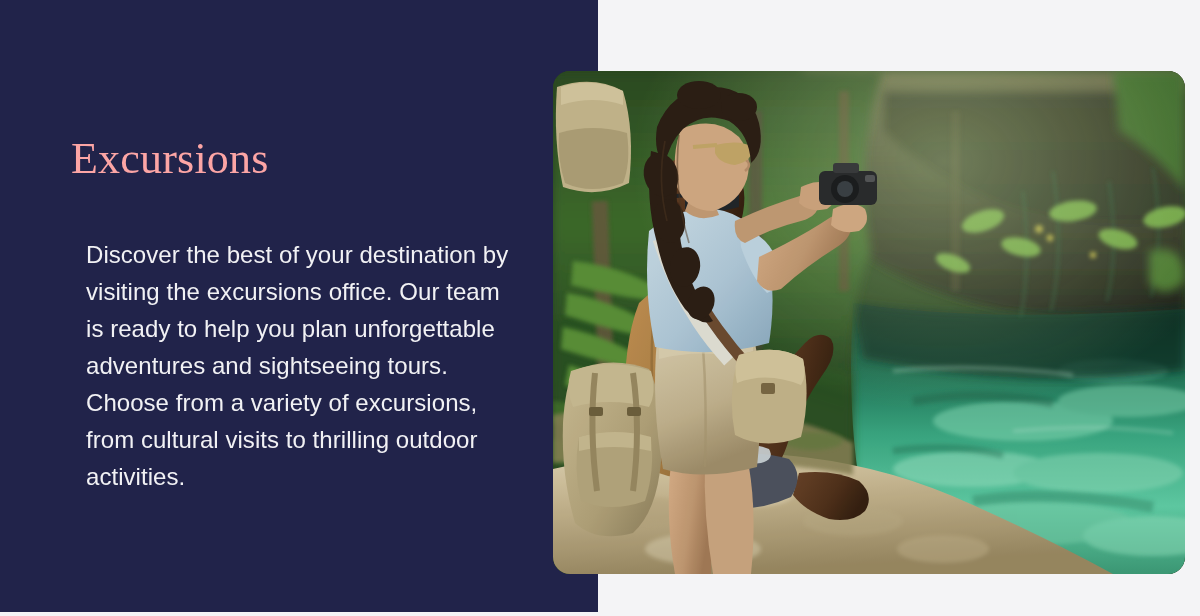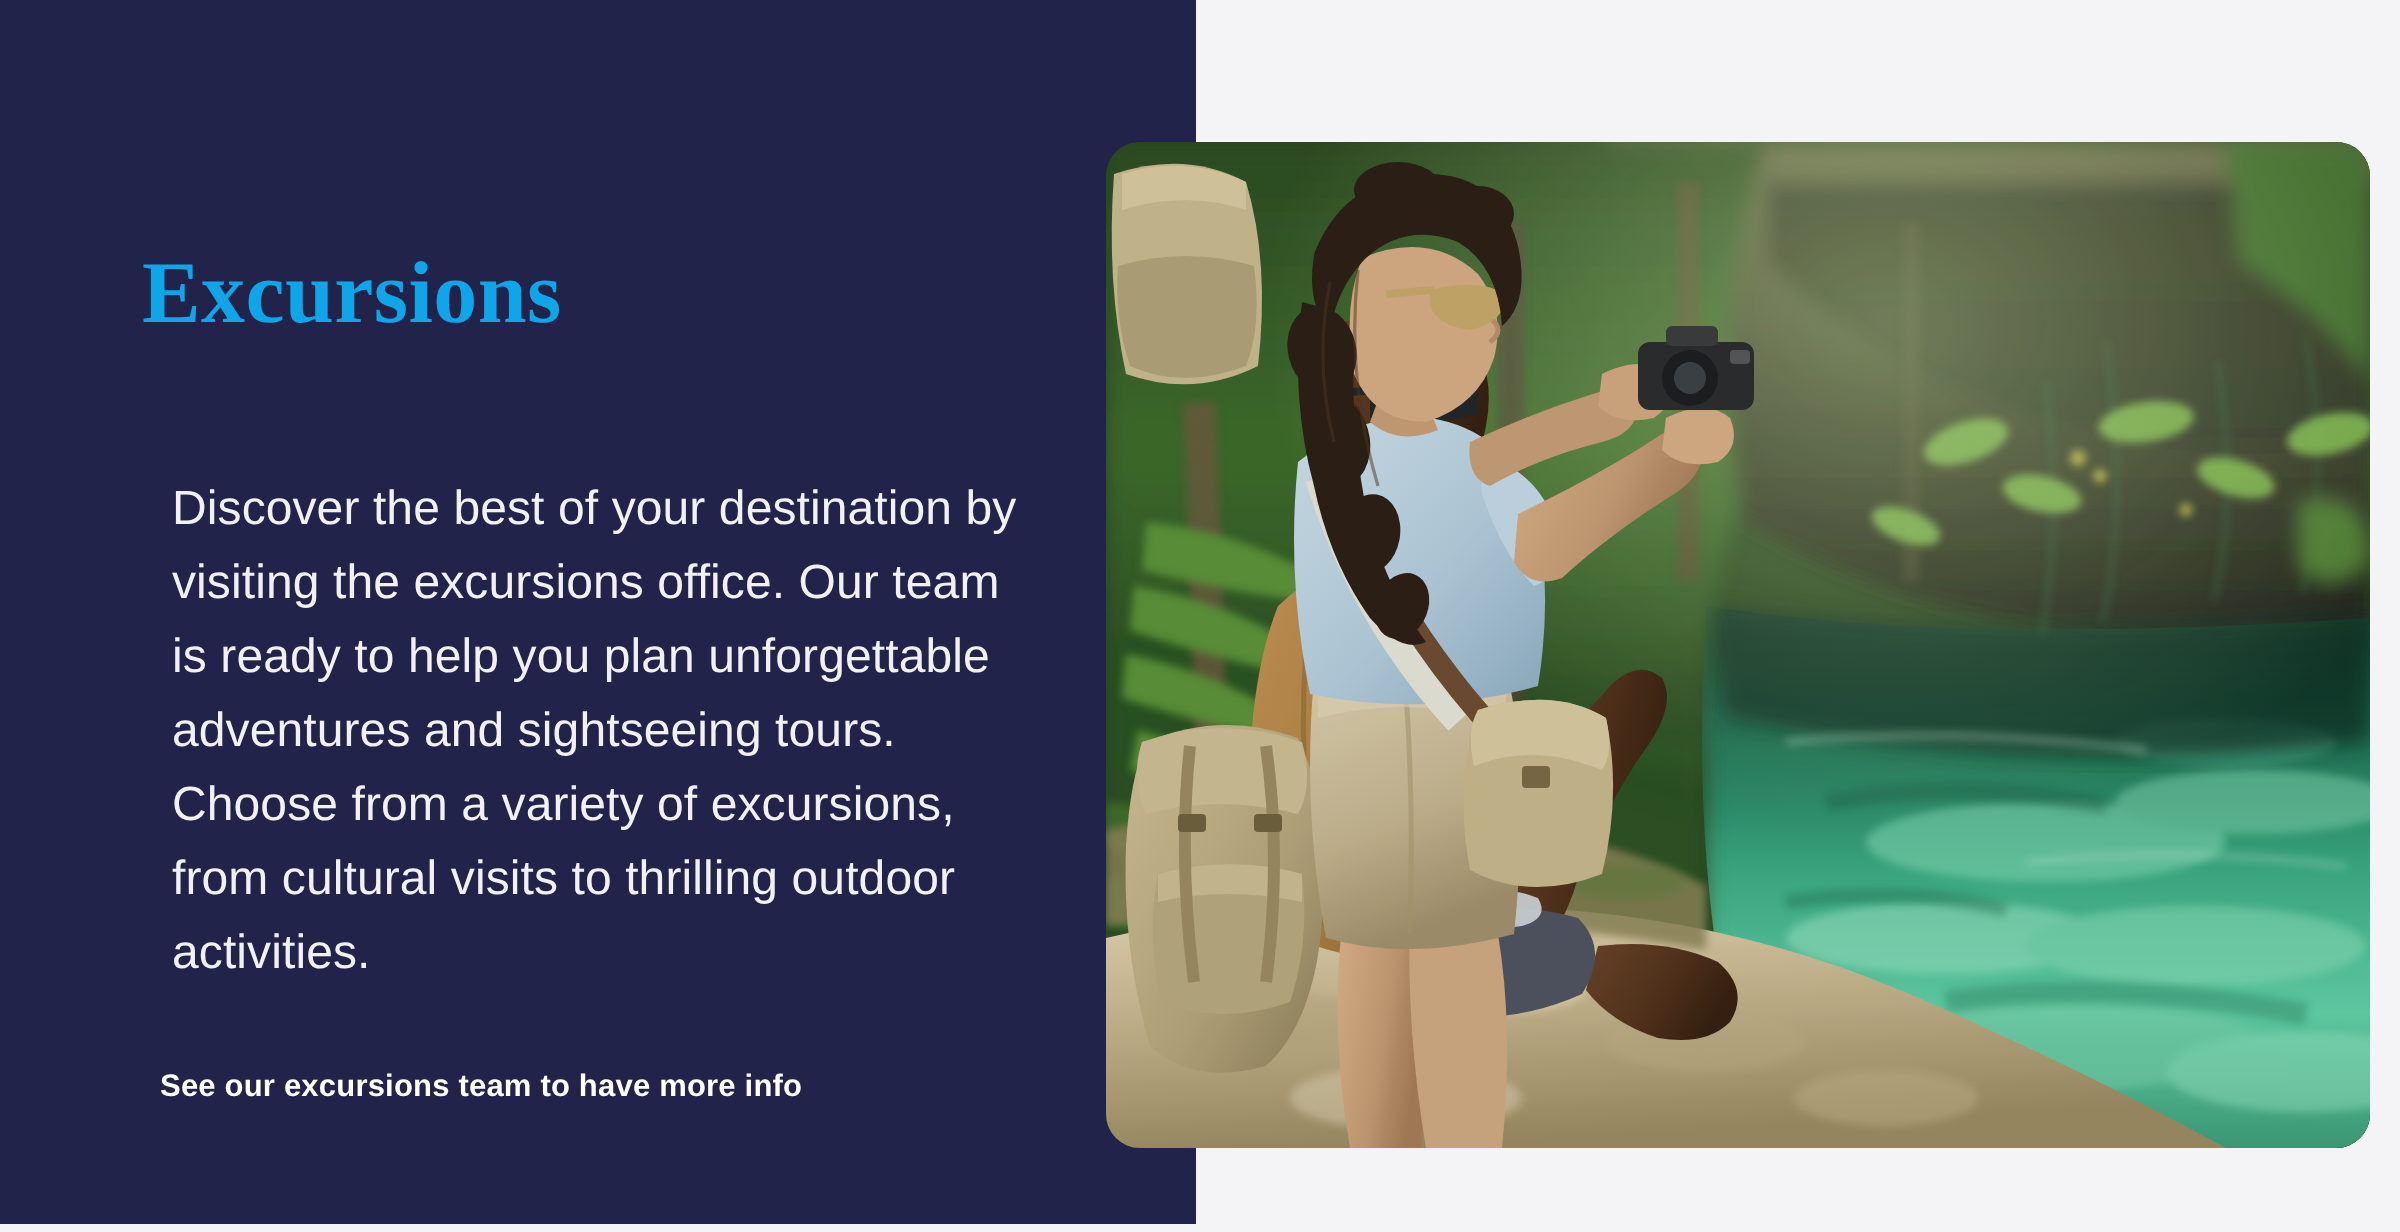--- a/index.html
+++ b/index.html
@@ -36,29 +36,29 @@
   .panel-inner {
     position: absolute;
     left: 71px;
     top: 0;
     width: 440px;
     height: 100%;
   }
 
   .page-title {
     position: absolute;
-    top: 121px;
+    top: 133px;
     left: 0;
     margin: 0;
     font-family: "Liberation Serif", "DejaVu Serif", serif;
-    font-weight: 700;
+    font-weight: 400;
     font-size: 44px;
     line-height: 52px;
     letter-spacing: 0.2px;
-    color: #0ea5e9;
+    color: #fca5a5;
     white-space: nowrap;
   }
 
   .body-copy {
     position: absolute;
     top: 221px;
     left: 0;
     width: 430px;
     margin: 15px;
     font-family: "Liberation Sans", sans-serif;
@@ -108,21 +108,20 @@
 
 <div class="page">
 
   <section class="navy-panel">
     <div class="panel-inner">
 
       <h1 class="page-title">Excursions</h1>
 
       <p class="body-copy">Discover the best of your destination by visiting the excursions office. Our team is ready to help you plan unforgettable adventures and sightseeing tours. Choose from a variety of excursions, from cultural visits to thrilling outdoor activities.</p>
 
-      <a class="cta-link">See our excursions team to have more info</a>
 
     </div>
   </section>
 
   <figure class="photo-card">
     <svg viewBox="0 0 632 503" preserveAspectRatio="xMidYMid slice" role="img">
       <defs>
         <linearGradient id="gWaterV" x1="0" y1="0" x2="0" y2="1">
           <stop offset="0%" stop-color="#123a2b"></stop>
           <stop offset="22%" stop-color="#1d6b51"></stop>

